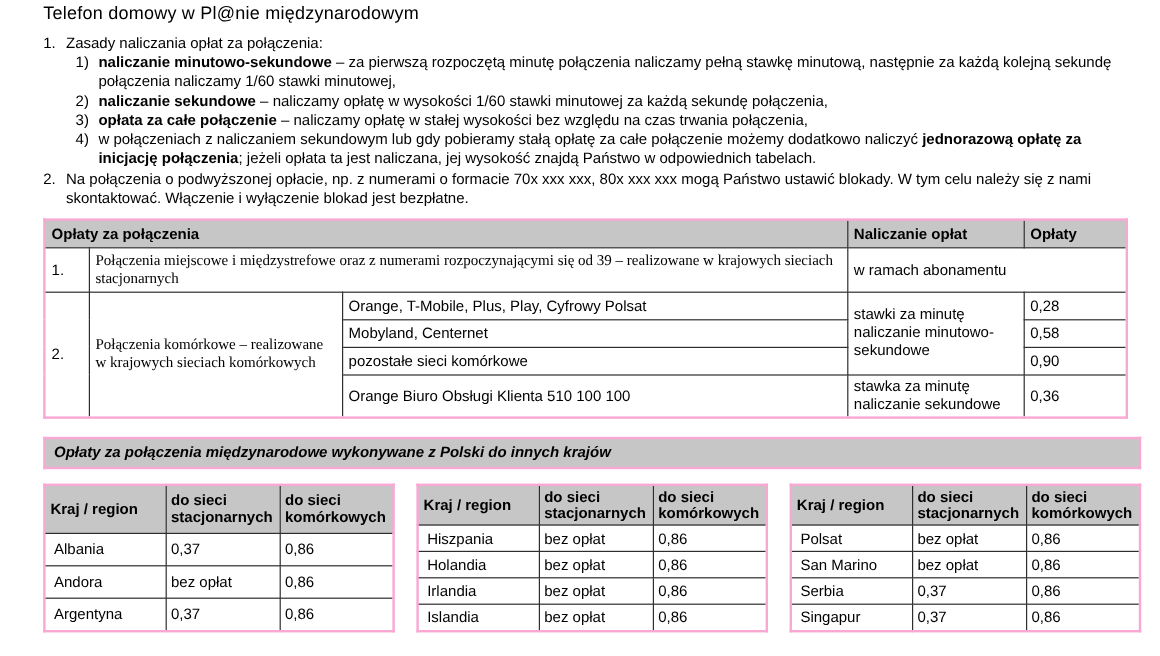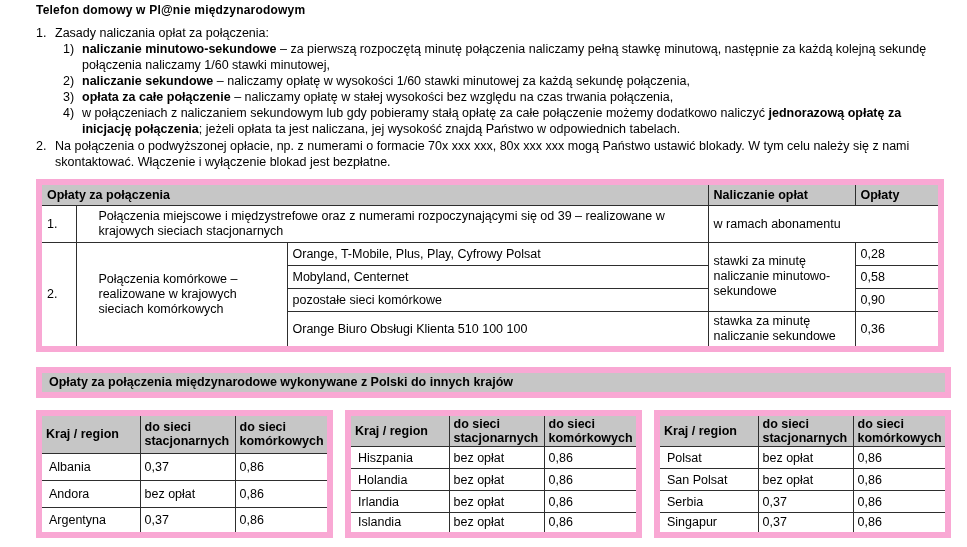--- a/index.html
+++ b/index.html
@@ -6,47 +6,47 @@
   html, body { background: #ffffff; }
   body {
     width: 967px; height: 547px;
     font-family: "Liberation Sans", "DejaVu Sans", sans-serif;
     color: #000;
     overflow: hidden;
   }
   .page { width: 967px; height: 547px; padding: 3px 17px 0 36px; }
 
   .doc-title {
-    font-size: 12px; font-weight: bold; letter-spacing: 0.2px;
+    font-size: 15px; font-weight: normal; letter-spacing: 0.2px;
     margin-bottom: 8px;
   }
 
   .rules { font-size: 12.5px; line-height: 16px; }
   .sec { display: flex; margin-bottom: 1px; }
   .sec-num { width: 19px; flex: 0 0 19px; }
   .sec-body { flex: 1; }
   .li { display: flex; }
   .li-num { width: 27px; flex: 0 0 27px; padding-left: 8px; }
   .li-text { flex: 1; }
   .b { font-weight: bold; }
 
   table { border-collapse: collapse; table-layout: fixed; }
   td { border: 1px solid #2e2e2e; font-size: 12.5px; padding: 2px 5px; vertical-align: middle; }
-  .tbl { border: 6px solid #f9a8d4; }
+  .tbl { border: 2px solid #f9a8d4; }
   .hdr { background: #c6c6c6; font-weight: bold; }
   .c { text-align: left; }
   .l { text-align: left; }
 
   .t1 { width: 902px; margin-top: 9px; }
   .t1 td { height: 23px; }
-  .t1 .desc-cell { line-height: 15px; padding: 3px 22px; }
+  .t1 .desc-cell { line-height: 15px; padding: 3px 5px; font-family: Liberation Serif, serif; }
 
   .t2-wrap { margin-top: 15px; }
   .t2-head { width: 915px; }
-  .t2-head td { height: 25px; padding: 2px 7px; }
+  .t2-head td { height: 25px; padding: 2px 7px; font-style: italic; }
   .t2-head .sub { height: 22px; }
   .groups { width: 915px; display: flex; justify-content: space-between; margin-top: 12px; }
   .ctry { width: 291px; }
   .ctry td { height: 22px; padding: 1px 4px; }
   .ctry .hrow td { height: 34px; line-height: 14px; }
   .ctry .name { padding-left: 7px; }
 </style>
 </head>
 <body>
 
@@ -212,21 +212,21 @@
           <td class="hdr c">Kraj / region</td>
           <td class="hdr c">do sieci stacjonarnych</td>
           <td class="hdr c">do sieci komórkowych</td>
         </tr>
         <tr>
               <td class="name">Polsat</td>
               <td class="c">bez opłat</td>
               <td class="c">0,86</td>
             </tr>
         <tr>
-              <td class="name">San Polsat</td>
+              <td class="name">San Marino</td>
               <td class="c">bez opłat</td>
               <td class="c">0,86</td>
             </tr>
         <tr>
               <td class="name">Serbia</td>
               <td class="c">0,37</td>
               <td class="c">0,86</td>
             </tr>
         <tr>
               <td class="name">Singapur</td>

